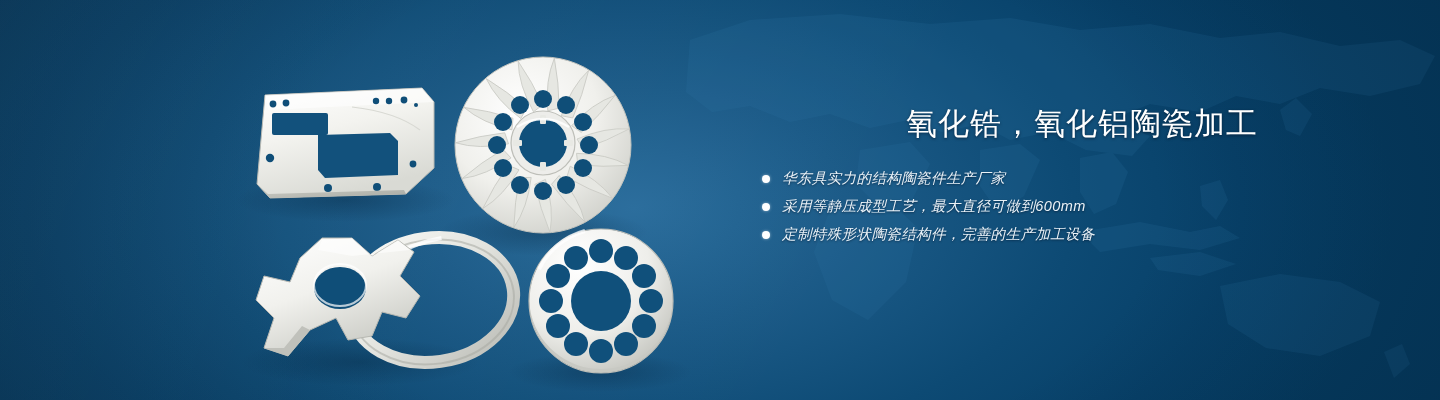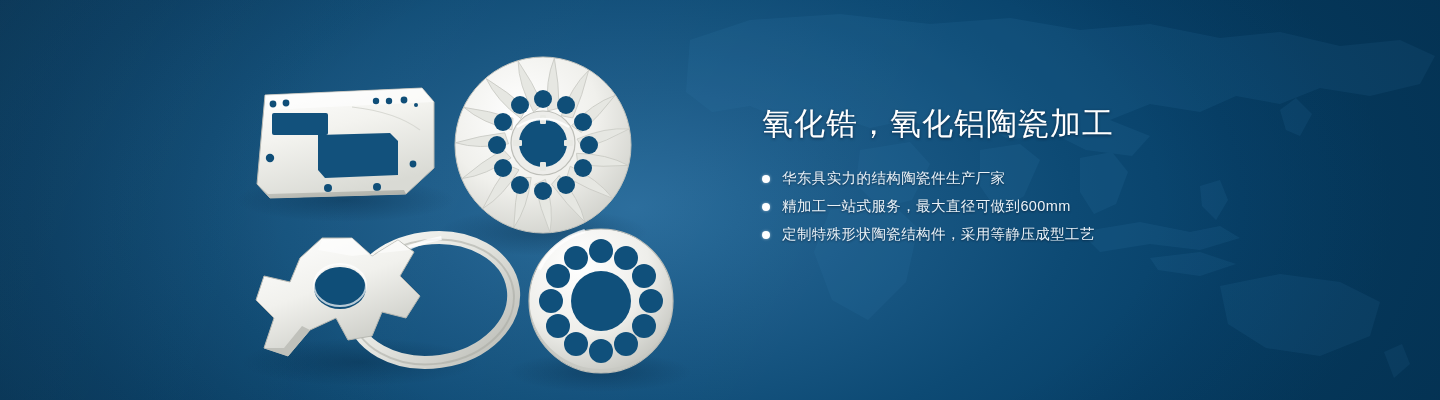--- a/index.html
+++ b/index.html
@@ -46,40 +46,42 @@
   }
   .headline{
     color:#ffffff;
     font-size:31px;
     line-height:40px;
     letter-spacing:1px;
     font-weight:400;
     margin:0 0 24px 0;
     text-shadow:0 1px 3px rgba(0,10,25,0.55);
     white-space:nowrap;
+    text-align:center;
   }
   .bullets{list-style:none;margin:0;padding:0;}
   .bullet{
     display:flex;align-items:center;
     margin-bottom:7px;
     white-space:nowrap;
   }
   .bullet-dot{
     width:8px;height:8px;border-radius:50%;
     background:#ffffff;
     margin-right:12px;
     flex:0 0 auto;
     box-shadow:0 0 3px rgba(255,255,255,0.5);
   }
   .bullet-text{
     color:#eaf2f8;
     font-size:14.5px;
     line-height:21px;
     letter-spacing:0.4px;
     text-shadow:0 1px 2px rgba(0,10,25,0.5);
+    font-style:italic;
   }
 </style>
 </head>
 <body>
 
 <div class="banner">
 
   <div class="bg-base"></div>
 
   <div class="worldmap">
@@ -317,22 +319,22 @@
   <div class="text-col">
     <h1 class="headline">氧化锆，氧化铝陶瓷加工</h1>
 
     <ul class="bullets">
       <li class="bullet">
         <span class="bullet-dot"></span>
         <span class="bullet-text">华东具实力的结构陶瓷件生产厂家</span>
       </li>
       <li class="bullet">
         <span class="bullet-dot"></span>
-        <span class="bullet-text">精加工一站式服务，最大直径可做到600mm</span>
+        <span class="bullet-text">采用等静压成型工艺，最大直径可做到600mm</span>
       </li>
       <li class="bullet">
         <span class="bullet-dot"></span>
-        <span class="bullet-text">定制特殊形状陶瓷结构件，采用等静压成型工艺</span>
+        <span class="bullet-text">定制特殊形状陶瓷结构件，完善的生产加工设备</span>
       </li>
     </ul>
   </div>
 
 </div>
 
 </body></html>

